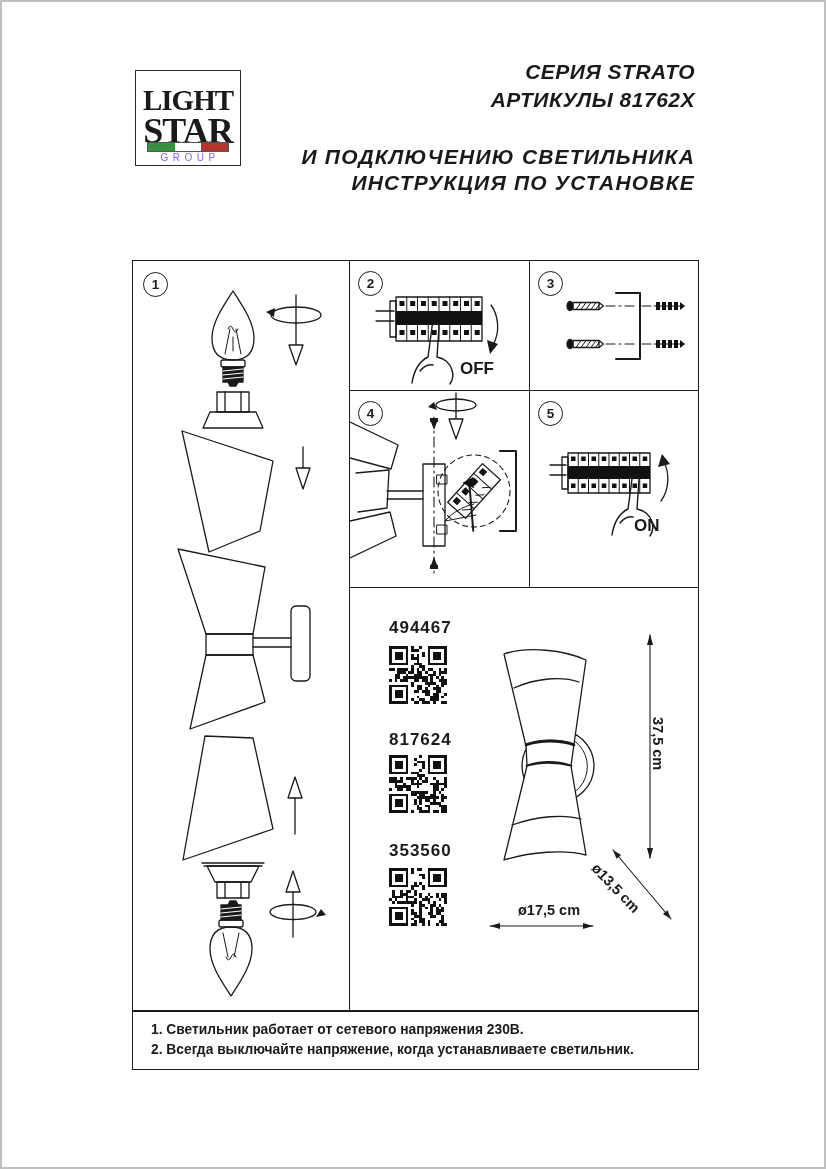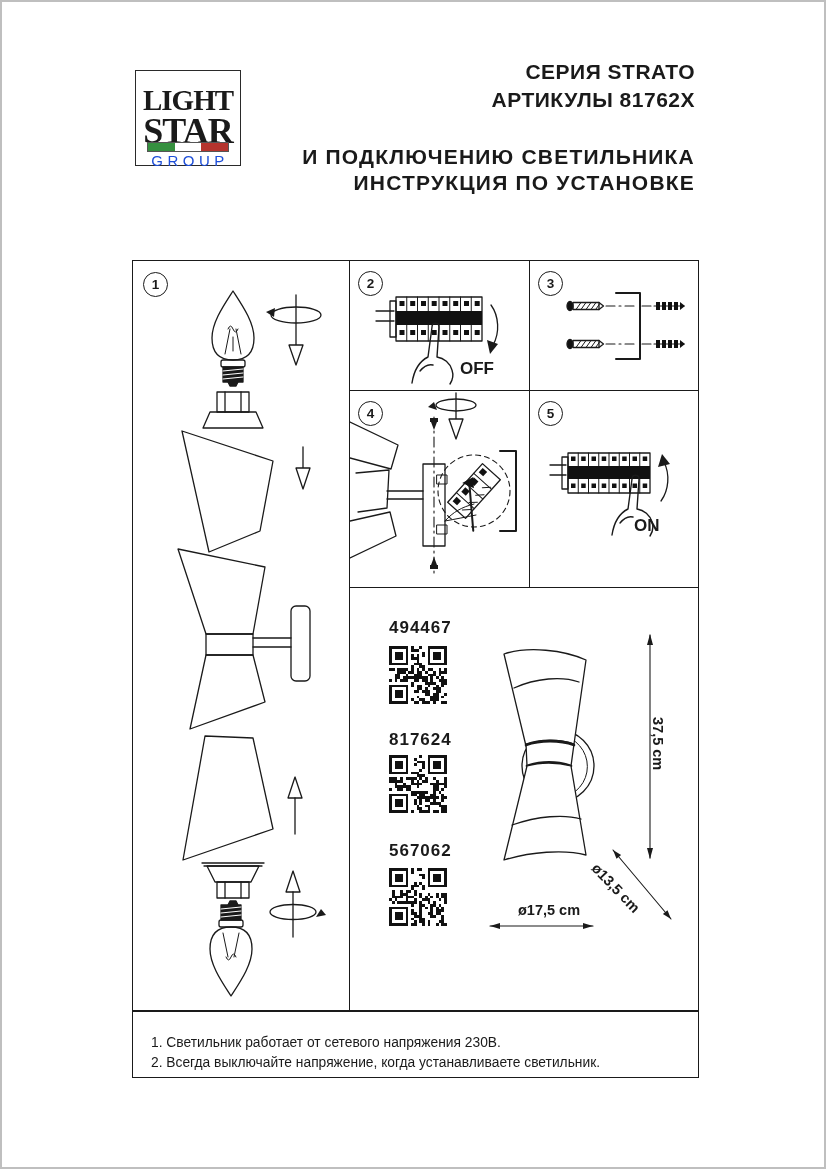--- a/index.html
+++ b/index.html
@@ -7,28 +7,28 @@
          border:2px solid #bfbfbf;box-sizing:border-box;overflow:hidden;
          font-family:"Liberation Sans",sans-serif;color:#1a1a1a;}
   svg{display:block;}
   svg path,svg line,svg rect,svg circle,svg ellipse,svg polygon,svg polyline{vector-effect:none;}
 
   
   .logo-box{position:absolute;left:133px;top:68px;width:106px;height:96px;
             border:1.6px solid #2a2a2a;box-sizing:border-box;text-align:center;}
   .logo-w1{font-family:"Liberation Serif",serif;font-weight:700;font-size:29px;line-height:30px;margin-top:14px;letter-spacing:-1px;}
   .logo-w2{font-family:"Liberation Serif",serif;font-weight:700;font-size:36px;line-height:33px;letter-spacing:-1px;}
-  .logo-w3{font-size:15px;letter-spacing:4.5px;color:#1d4ed8;margin-top:4px;margin-left:4px;}
+  .logo-w3{font-size:10px;letter-spacing:4.5px;color:#8b5cf6;margin-top:4px;margin-left:4px;}
   .logo-flag{position:absolute;left:11px;right:11px;bottom:13px;height:8px;border:1px solid #555;display:flex;}
   .logo-flag span{flex:1;}
   .flag-green{background:#35903f;}
   .flag-white{background:#fff;}
   .flag-red{background:#b5342e;}
 
-  .header-right{position:absolute;right:129px;top:56px;text-align:right;}
+  .header-right{position:absolute;right:129px;top:56px;text-align:right;font-style:italic;}
   .hdr-series{font-weight:700;font-size:21px;line-height:28px;letter-spacing:.5px;}
   .hdr-title{font-weight:700;font-size:21px;line-height:26px;letter-spacing:1.2px;margin-top:30px;}
 
   
   .grid{position:absolute;left:130px;top:258px;width:567px;height:752px;
         border:1.8px solid #1a1a1a;box-sizing:border-box;}
   .panel{position:absolute;box-sizing:border-box;}
   .p1{left:0;top:0;width:217px;height:100%;border-right:1.6px solid #1a1a1a;}
   .p2{left:217px;top:0;width:180px;height:130px;border-right:1.6px solid #1a1a1a;border-bottom:1.6px solid #1a1a1a;}
   .p3{left:397px;top:0;right:0;height:130px;border-bottom:1.6px solid #1a1a1a;}
@@ -44,23 +44,23 @@
   
   .article{position:absolute;left:39px;font-weight:700;font-size:17px;letter-spacing:1px;}
   .qr{position:absolute;left:39px;width:58px;height:58px;}
 
   .dim-label{position:absolute;font-weight:700;font-size:14.5px;white-space:nowrap;}
   .dim-h{left:316px;top:129px;transform:rotate(90deg);transform-origin:0 0;}
   .dim-d{left:250px;top:272px;transform:rotate(46deg);transform-origin:0 0;}
   .dim-w{left:168px;top:314px;width:64px;text-align:left;}
 
   
-  .footer-box{position:absolute;left:130px;top:1008px;width:567px;height:68px;
-              border:1.8px solid #1a1a1a;box-sizing:border-box;padding:22px 0 0 18px;
-              font-size:13.8px;line-height:20px;}
+  .footer-box{position:absolute;left:130px;top:1008px;width:567px;height:60px;
+              border:1.8px solid #1a1a1a;box-sizing:border-box;padding:9px 0 0 18px;
+              font-size:13.8px;line-height:20px;font-weight:bold;}
 </style>
 </head>
 <body>
 
 <div class="sheet">
 
   <div class="logo-box">
     <div class="logo-w1">LIGHT</div>
     <div class="logo-w2">STAR</div>
     <div class="logo-w3">GROUP</div>
@@ -636,21 +636,21 @@
           <rect x="1" y="1" width="5" height="5" fill="#fff"></rect>
           <rect x="2" y="2" width="3" height="3"></rect>
           <rect x="14" y="0" width="7" height="7"></rect>
           <rect x="15" y="1" width="5" height="5" fill="#fff"></rect>
           <rect x="16" y="2" width="3" height="3"></rect>
           <rect x="0" y="14" width="7" height="7"></rect>
           <rect x="1" y="15" width="5" height="5" fill="#fff"></rect>
           <rect x="2" y="16" width="3" height="3"></rect>
         </svg>
 
-      <div class="article" style="top:253px;">567062</div>
+      <div class="article" style="top:253px;">353560</div>
       <svg class="qr" style="top:280px;" viewBox="0 0 21 21" fill="#111" shape-rendering="crispEdges">
           <rect x="8" y="0" width="1" height="1"></rect>
           <rect x="10" y="0" width="1" height="1"></rect>
           <rect x="11" y="0" width="1" height="1"></rect>
           <rect x="8" y="1" width="1" height="1"></rect>
           <rect x="11" y="2" width="1" height="1"></rect>
           <rect x="12" y="2" width="1" height="1"></rect>
           <rect x="12" y="3" width="1" height="1"></rect>
           <rect x="9" y="5" width="1" height="1"></rect>
           <rect x="11" y="5" width="1" height="1"></rect>

